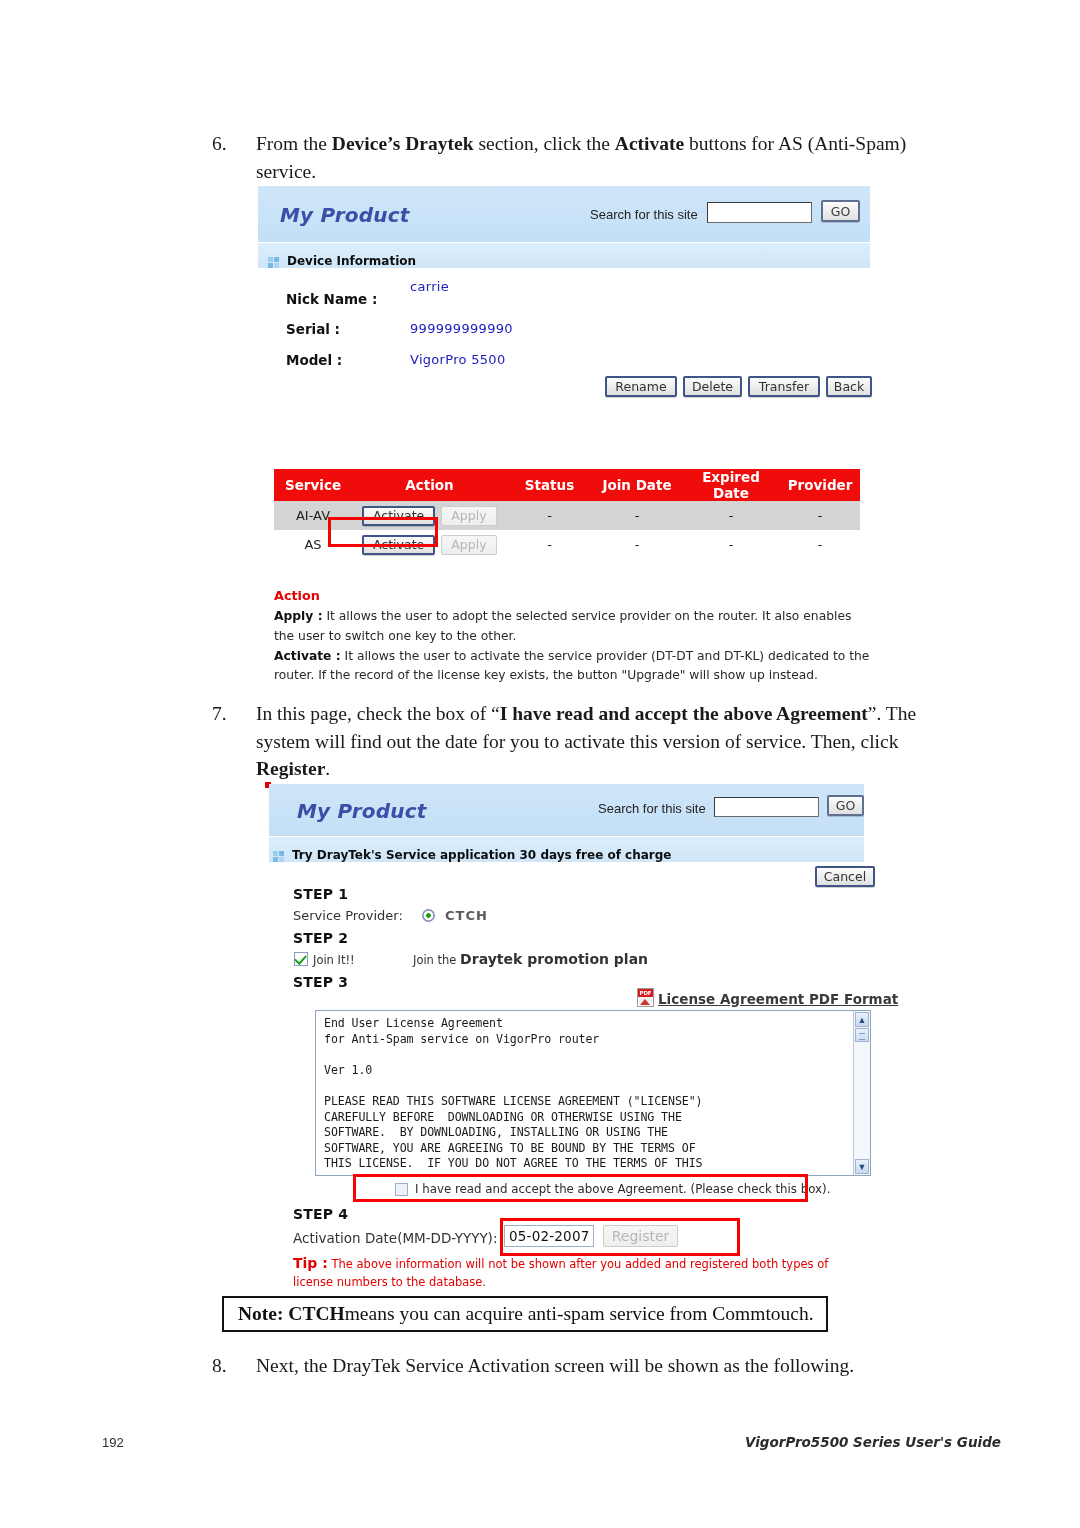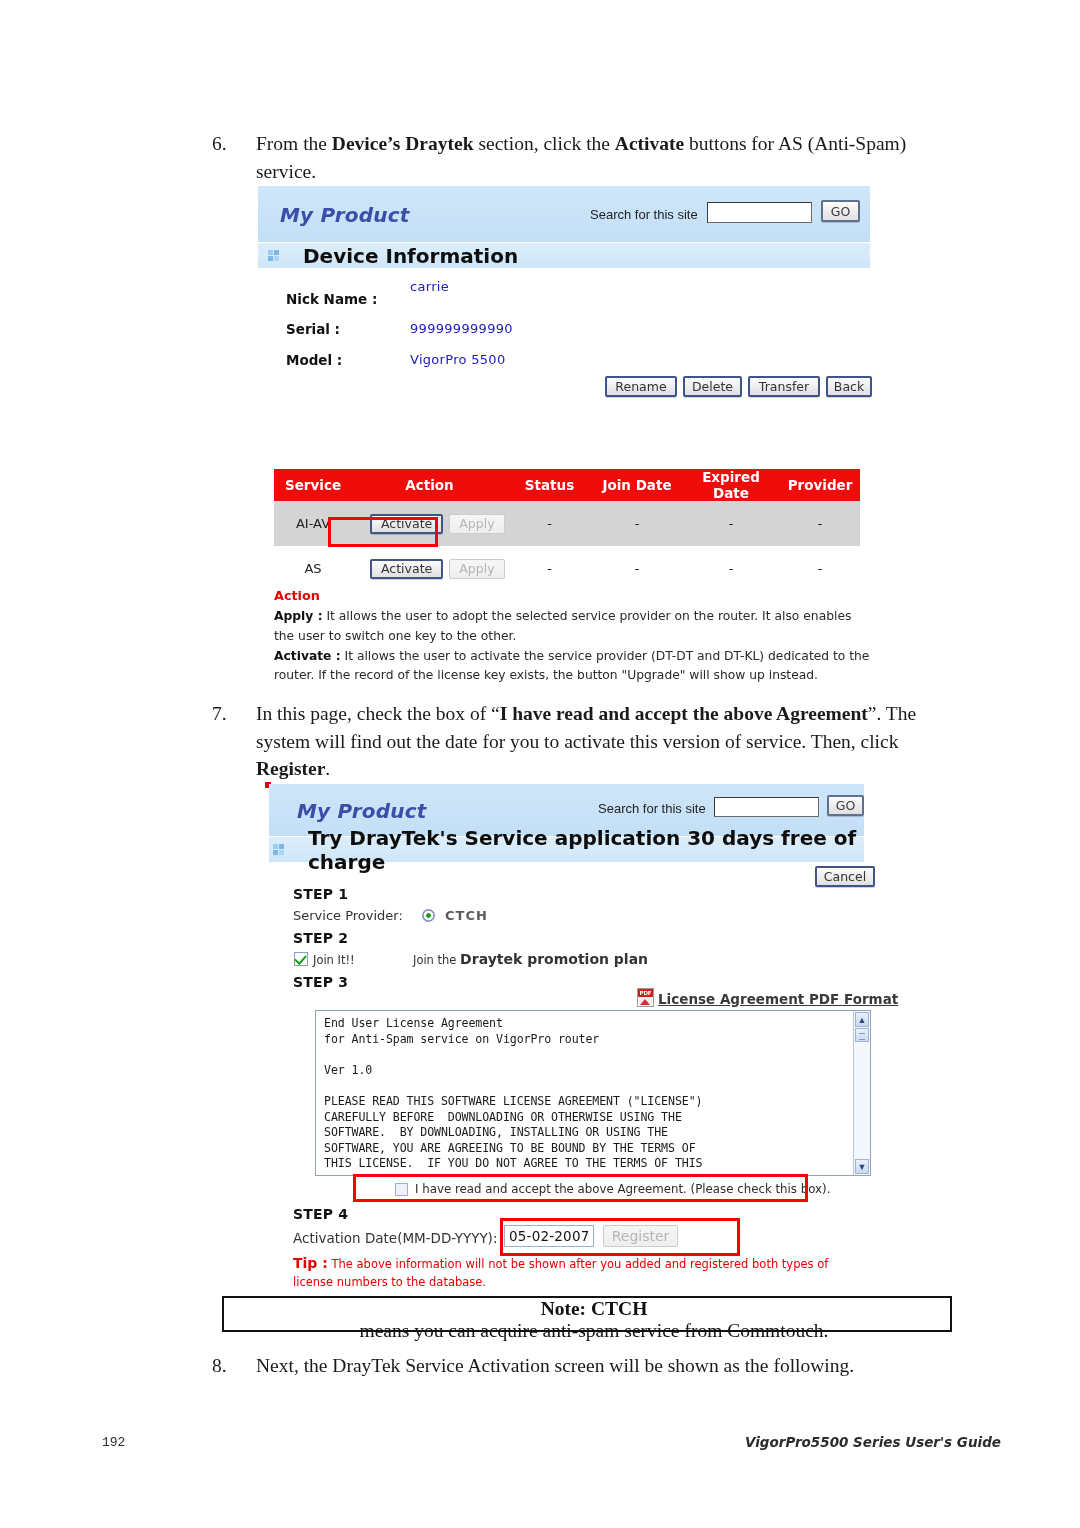--- a/index.html
+++ b/index.html
@@ -96,28 +96,27 @@
     background: linear-gradient(to bottom, #f6f6f6 0%, #eeeeee 100%);
     border: 1px solid #cdcdcd;
     box-shadow: none;
   }
 
   
   .sec-bar {
     position: absolute;
     background: linear-gradient(to bottom, #dceefb 0%, #cfe6f9 100%);
     display: flex;
-    align-items: center;
-    font-family: "DejaVu Sans", sans-serif;
-    font-weight: bold;
-    font-size: 20px;
+    align-items: flex-end;
+    font-family: "DejaVu Sans", sans-serif;
+    font-weight: bold;
+    font-size: 12px;
     color: #0d0d0d;
     box-sizing: border-box;
     border-top: 1px solid #ffffff;
-    gap: 16px;
   }
   .sq-icon {
     width: 11px; height: 11px;
     margin: 0 8px 0 10px;
     flex: 0 0 11px;
     display: grid;
     grid-template-columns: 5px 5px;
     grid-template-rows: 5px 5px;
     gap: 1px;
   }
@@ -162,21 +161,21 @@
     font-weight: bold;
     height: 24px;
     text-align: center;
     padding: 0;
   }
   .svc-table td {
     font-size: 13px;
     color: #222;
     height: 21px;
     text-align: center;
-    padding: 12px;
+    padding: 4px;
     vertical-align: middle;
   }
   .svc-table tr.alt td { background: #d4d4d4; }
   .svc-table tr.plain td { background: #ffffff; }
   .act-cell { position: relative; }
   .act-wrap {
     display: flex;
     gap: 6px;
     align-items: center;
     justify-content: flex-start;
@@ -392,21 +391,21 @@
     align-items: center;
     padding-left: 14px;
     font-family: "Liberation Serif", serif;
     font-size: 19.5px;
     color: #111;
   }
 
   
   .footer-page {
     position: absolute;
-    font-family: Liberation Mono, monospace;
+    font-family: Liberation Sans, sans-serif;
     font-size: 13px;
     color: #2b2b2b;
   }
   .footer-guide {
     position: absolute;
     font-family: "DejaVu Sans", sans-serif;
     font-style: italic;
     font-weight: bold;
     font-size: 13.5px;
     color: #2b2b2b;
@@ -594,21 +593,21 @@
   <div class="plain-label" style="left:28px; top:448px; font-size:13.5px;">Activation Date(MM-DD-YYYY):</div>
   <div class="text-input" style="left:239px; top:443px; width:90px; height:22px;">05-02-2007</div>
   <div class="btn disabled" style="position:absolute; left:338px; top:443px; width:75px; height:22px; font-size:14px;">Register</div>
   <div class="redbox" style="left:235px; top:436px; width:240px; height:38px;"></div>
 
   <div class="tip" style="left:28px; top:472px; width:575px;">
     <span class="tip-word">Tip :</span><span> The above information will not be shown after you added and registered both types of license numbers to the database.</span>
   </div>
 </div>
 
-<div class="note-box" style="left:222px; top:1296px; width:730px; height:36px;flex-direction:column;">
+<div class="note-box" style="left:222px; top:1296px; width:606px; height:36px;">
   <span class="b">Note: CTCH</span>
     <span> means you can acquire anti-spam service from Commtouch.</span>
 </div>
 
 <div class="doc-step" style="left:212px; top:1352px; width:730px;">
   <span class="num">8.</span>
   <span class="body">Next, the DrayTek Service Activation screen will be shown as the following.</span>
 </div>
 
 <div class="footer-page" style="left:102px; top:1435px;">192</div>

